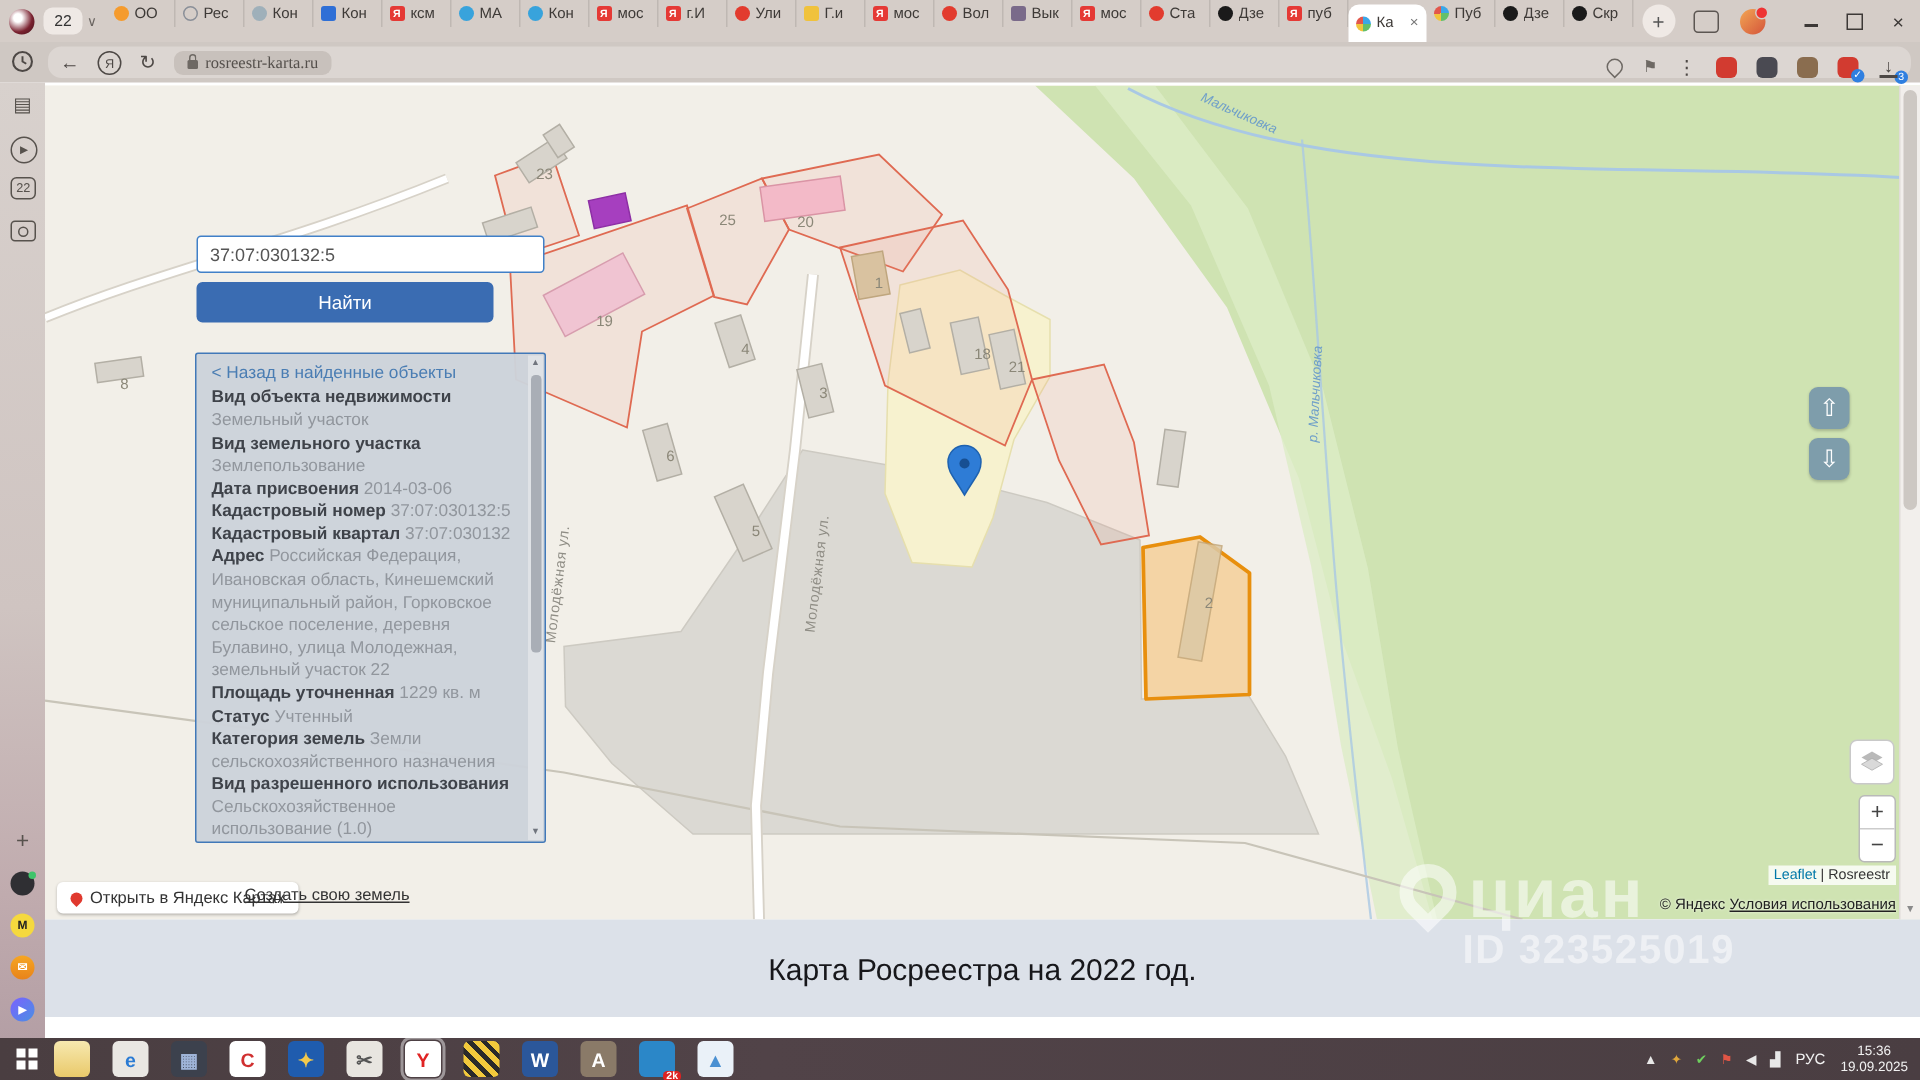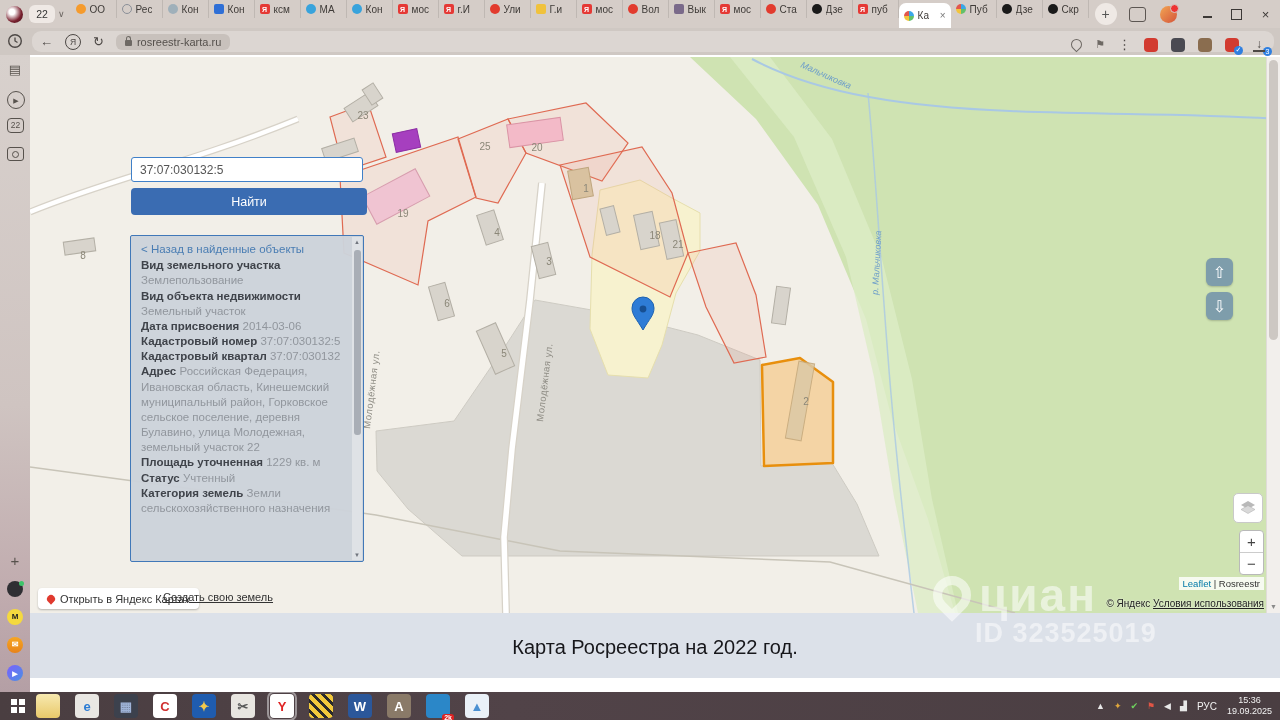--- a/index.html
+++ b/index.html
@@ -33,21 +33,21 @@
   #minline{width:9px;height:1.5px;background:#3c3836;margin-top:6px;}
   
   #addrbar{position:absolute;left:0;top:28px;width:1280px;height:27px;background:#cfc8c3;}
   #clock-h{position:absolute;left:7px;top:5px;}
   #omni{position:absolute;left:32px;top:3px;width:1242px;height:21px;background:#dcd6d2;border-radius:9px;
         display:flex;align-items:center;padding:0 8px;box-sizing:border-box;}
   .aico{color:#4d4845;font-size:13px;margin-right:12px;flex:none;line-height:1;}
   #ya-ic{width:14px;height:14px;border-radius:50%;border:1.3px solid #4d4845;font-size:8.5px;display:flex;
          align-items:center;justify-content:center;margin-right:12px;flex:none;color:#4d4845;}
   #urlchip{background:#c8c1bc;border-radius:6px;height:16px;display:flex;align-items:center;gap:5px;
-           padding:0 9px;flex:none;}
+           padding:0 9px;flex:none;font-family:Liberation Serif, serif;}
   .lock{width:7px;height:6px;background:#6e6964;border-radius:1px;position:relative;margin-top:3px;}
   .lock:before{content:"";position:absolute;left:1px;top:-4px;width:3px;height:4px;border:1.4px solid #6e6964;
                border-bottom:none;border-radius:3px 3px 0 0;}
   #urltxt{font-size:11px;color:#55504c;}
   #ptitle{position:absolute;left:280px;right:300px;top:4px;text-align:center;font-size:12.5px;color:#3b3835;
           white-space:nowrap;overflow:hidden;}
   #addr-r{position:absolute;right:8px;top:3px;height:21px;display:flex;align-items:center;gap:13px;}
   .geo-pin{width:9px;height:9px;border:1.6px solid #6e6964;border-radius:50% 50% 50% 0;transform:rotate(-45deg);}
   .flag-ic{font-size:11px;color:#6e6964;}
   .ext{width:14px;height:14px;border-radius:4px;position:relative;flex:none;}
@@ -76,21 +76,21 @@
   .b-pink2{fill:#f0c4d2;stroke:#d79dae;stroke-width:1;}
   .b-purple{fill:#a63fbf;stroke:#8d2fa5;stroke-width:1;}
   .b-tan{fill:#d9c2a0;stroke:#bfa67e;stroke-width:1;}
   .b-tan2{fill:#dcc9a6;stroke:#c4a87b;stroke-width:1;opacity:.85;}
   .blab{fill:#8b8778;font-size:10px;font-family:"Liberation Sans",sans-serif;}
   .slab{fill:#8f8d85;font-size:9.5px;letter-spacing:.5px;font-family:"Liberation Sans",sans-serif;}
   .rlab{fill:#6f9fc9;font-size:9px;font-style:italic;font-family:"Liberation Sans",sans-serif;}
   
   #srch{position:absolute;left:101px;top:100px;width:232px;height:25px;border:1.5px solid #4080c8;border-radius:3px;
         font-size:12px;color:#555;padding:0 8px;box-sizing:border-box;background:#fff;font-family:"Liberation Sans",sans-serif;}
-  #findbtn{position:absolute;left:101px;top:131px;width:236px;height:27px;background:#3a6cb2;border:none;border-radius:4px;
+  #findbtn{position:absolute;left:101px;top:131px;width:198px;height:27px;background:#3a6cb2;border:none;border-radius:4px;
            color:#fff;font-size:12.5px;font-family:"Liberation Sans",sans-serif;}
   #ipanel{position:absolute;left:100px;top:178px;width:234px;height:327px;background:rgba(204,211,218,.97);
           border:1px solid #4178b8;border-radius:2px;box-sizing:border-box;overflow:hidden;}
   #ipad{padding:6px 16px 4px 10px;font-size:11.5px;line-height:1.32;}
   #backlink{color:#4a7db3;margin-bottom:1px;}
   .fld b{color:#3f434a;font-weight:bold;}
   .fld span{color:#91969d;}
   #pscroll{position:absolute;right:1px;top:1px;bottom:1px;width:10px;background:#dfe2e6;}
   #pscroll .ar{position:absolute;left:0;width:10px;text-align:center;font-size:6px;color:#70757e;}
   #pthumb{position:absolute;left:1.5px;top:13px;width:7px;height:185px;background:#a9aeb6;border-radius:3px;}
@@ -370,29 +370,30 @@
     </g>
   </svg>
 
   <input id="srch" value="37:07:030132:5" style="">
   <button id="findbtn">Найти</button>
 
   <div id="ipanel">
     <div id="ipad">
       <div id="backlink">&lt; Назад в найденные объекты</div>
       <div id="fields">
+          <div class="fld"><b>Вид объекта недвижимости</b><span> Земельный участок</span></div>
           <div class="fld"><b>Вид земельного участка</b><span> Землепользование</span></div>
-          <div class="fld"><b>Вид объекта недвижимости</b><span> Земельный участок</span></div>
           <div class="fld"><b>Дата присвоения</b><span> 2014-03-06</span></div>
           <div class="fld"><b>Кадастровый номер</b><span> 37:07:030132:5</span></div>
           <div class="fld"><b>Кадастровый квартал</b><span> 37:07:030132</span></div>
           <div class="fld"><b>Адрес</b><span> Российская Федерация, Ивановская область, Кинешемский муниципальный район, Горковское сельское поселение, деревня Булавино, улица Молодежная, земельный участок 22</span></div>
           <div class="fld"><b>Площадь уточненная</b><span> 1229 кв. м</span></div>
           <div class="fld"><b>Статус</b><span> Учтенный</span></div>
           <div class="fld"><b>Категория земель</b><span> Земли сельскохозяйственного назначения</span></div>
+          <div class="fld"><b>Вид разрешенного использования</b><span> Сельскохозяйственное использование (1.0)</span></div>
           <div class="fld"></div>
         </div>
 
     </div>
     <div id="pscroll">
       <span class="ar" style="top:2px">▲</span>
       <div id="pthumb"></div>
       <span class="ar" style="bottom:2px">▼</span>
     </div>
   </div>

